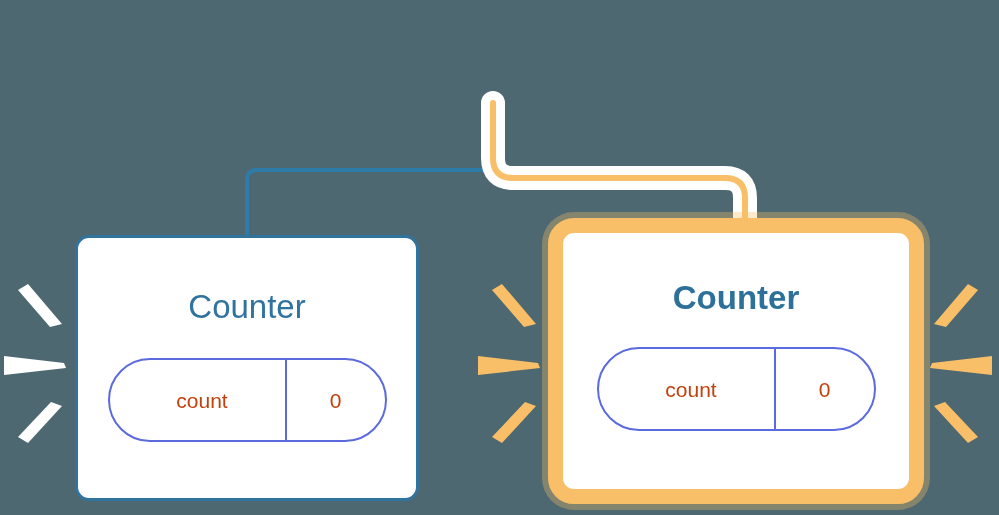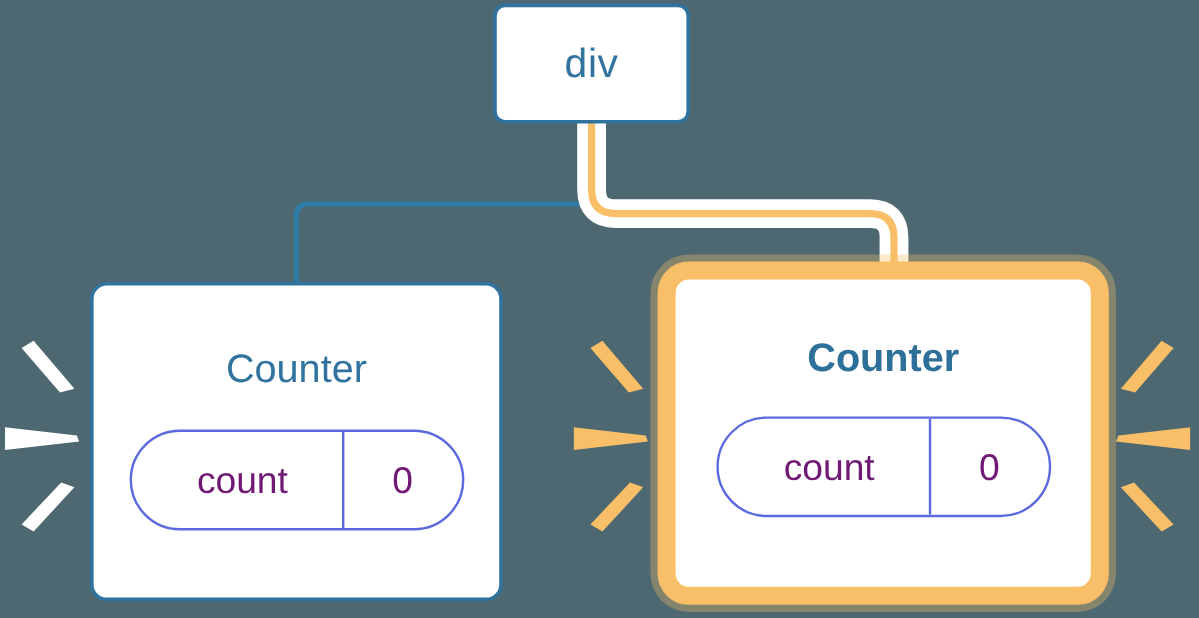--- a/index.html
+++ b/index.html
@@ -104,22 +104,22 @@
     border-radius: 999px;
     height: 80px;
     overflow: hidden;
   }
 
   .pill-left,
   .pill-right {
     display: flex;
     align-items: center;
     justify-content: center;
-    color: #701a75;
-    font-size: 31px;
+    color: #c2410c;
+    font-size: 21px;
     font-weight: 400;
     line-height: 1;
   }
 
   .pill-left {
     width: 165px;
     padding-left: 10px;
   }
 
   .pill-right {
@@ -152,23 +152,20 @@
 
   <svg class="wires" viewBox="0 0 999 515">
 
     <path d="M 493 103 L 493 160 Q 493 170 483 170 L 257 170 Q 247 170 247 180 L 247 238" fill="none" stroke="#2d7ba8" stroke-width="4" stroke-linecap="round"></path>
 
     <path d="M 493 103 L 493 158 Q 493 178 513 178 L 725 178 Q 745 178 745 198 L 745 238" fill="none" stroke="#ffffff" stroke-width="24" stroke-linecap="round" stroke-linejoin="round"></path>
 
     <path d="M 493 103 L 493 158 Q 493 178 513 178 L 725 178 Q 745 178 745 198 L 745 238" fill="none" stroke="#f9bf68" stroke-width="6" stroke-linecap="round" stroke-linejoin="round"></path>
   </svg>
 
-  <div class="node node-div">
-    <div class="node-title">div</div>
-  </div>
 
   <div class="node node-counter-left">
     <div class="node-title">Counter</div>
     <div class="pill">
       <div class="pill-left">count</div>
       <div class="pill-right">0</div>
     </div>
   </div>
 
   <div class="node node-counter-right">

